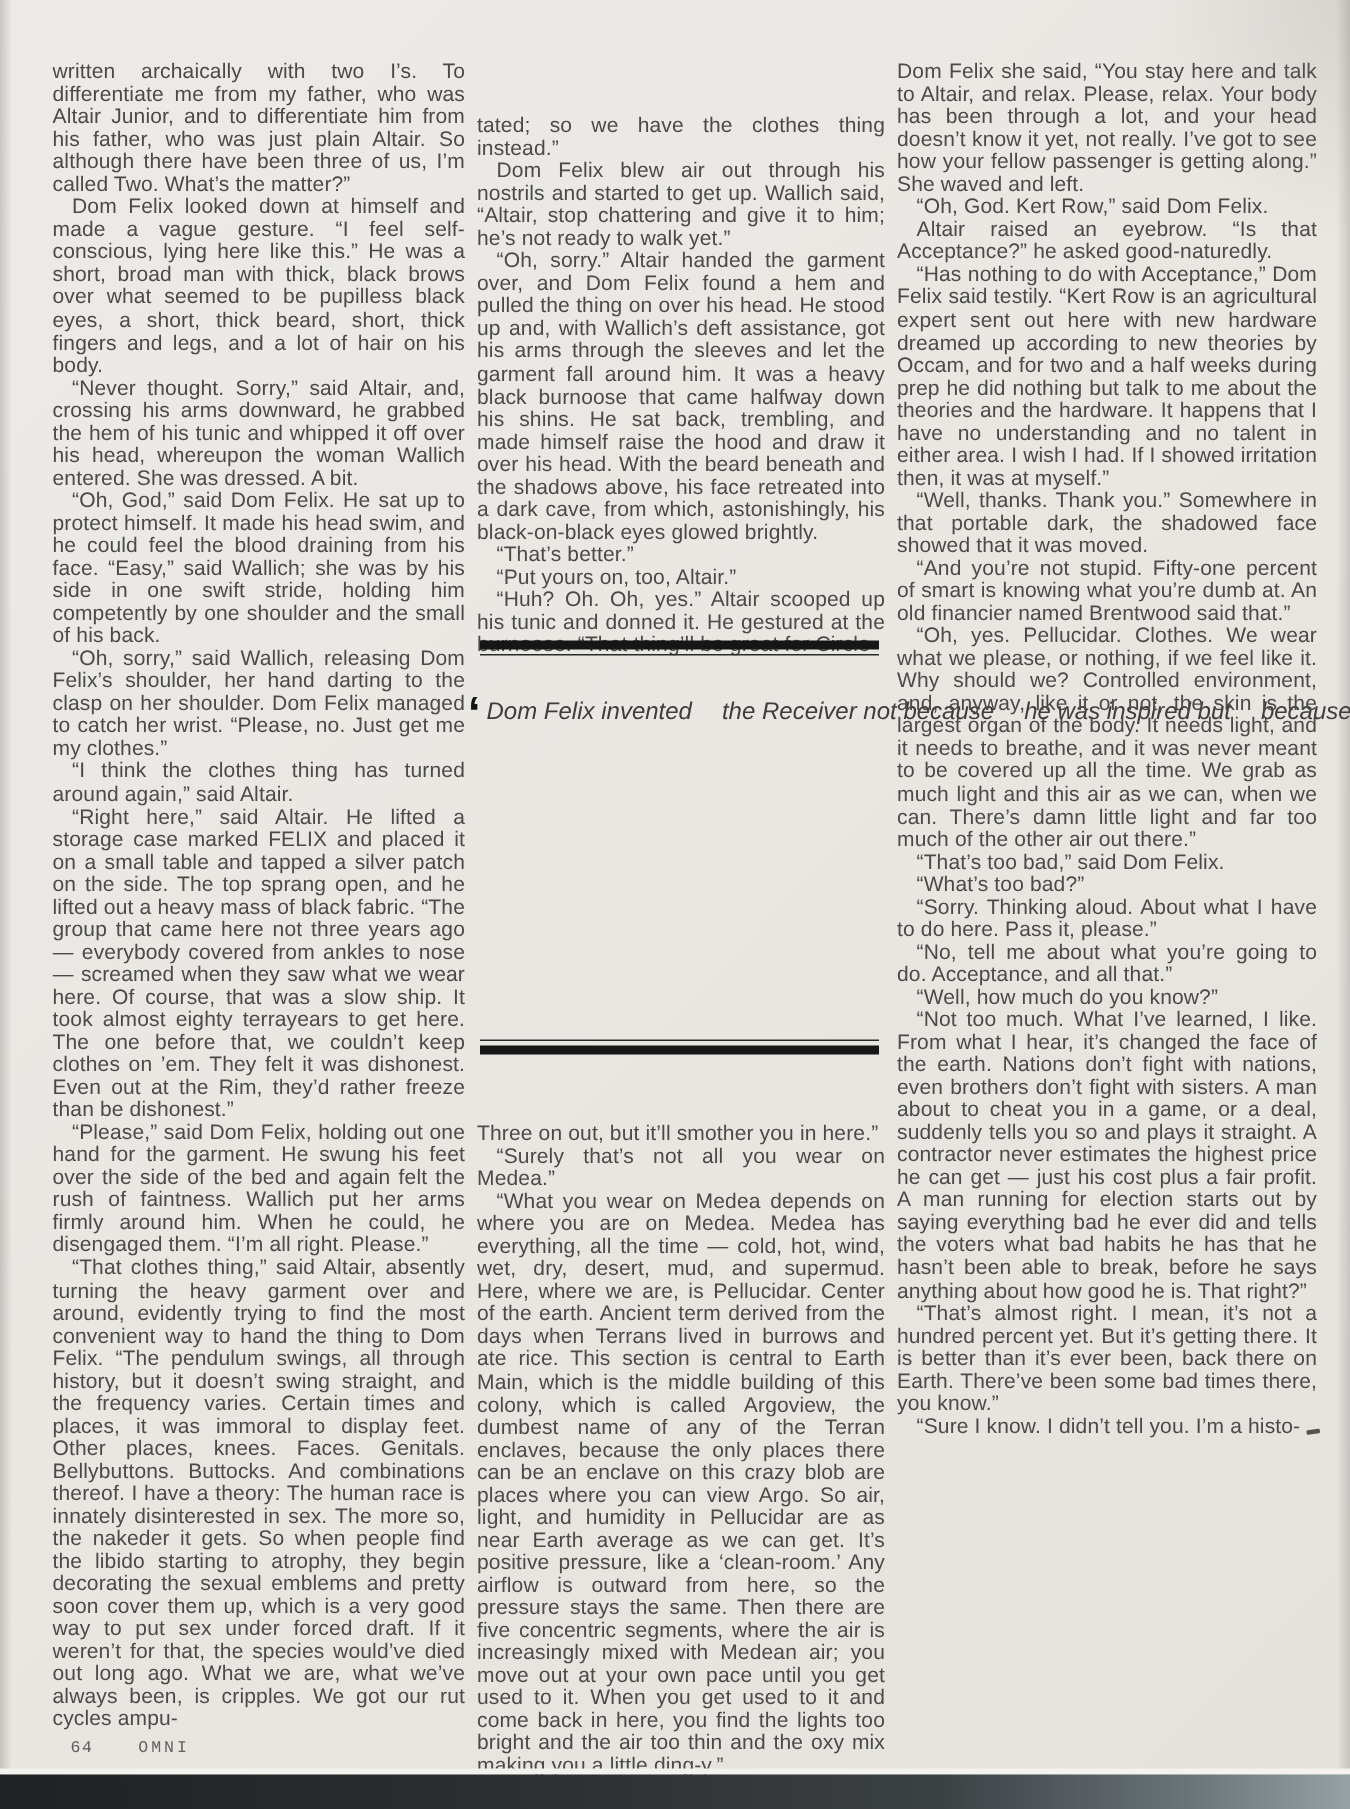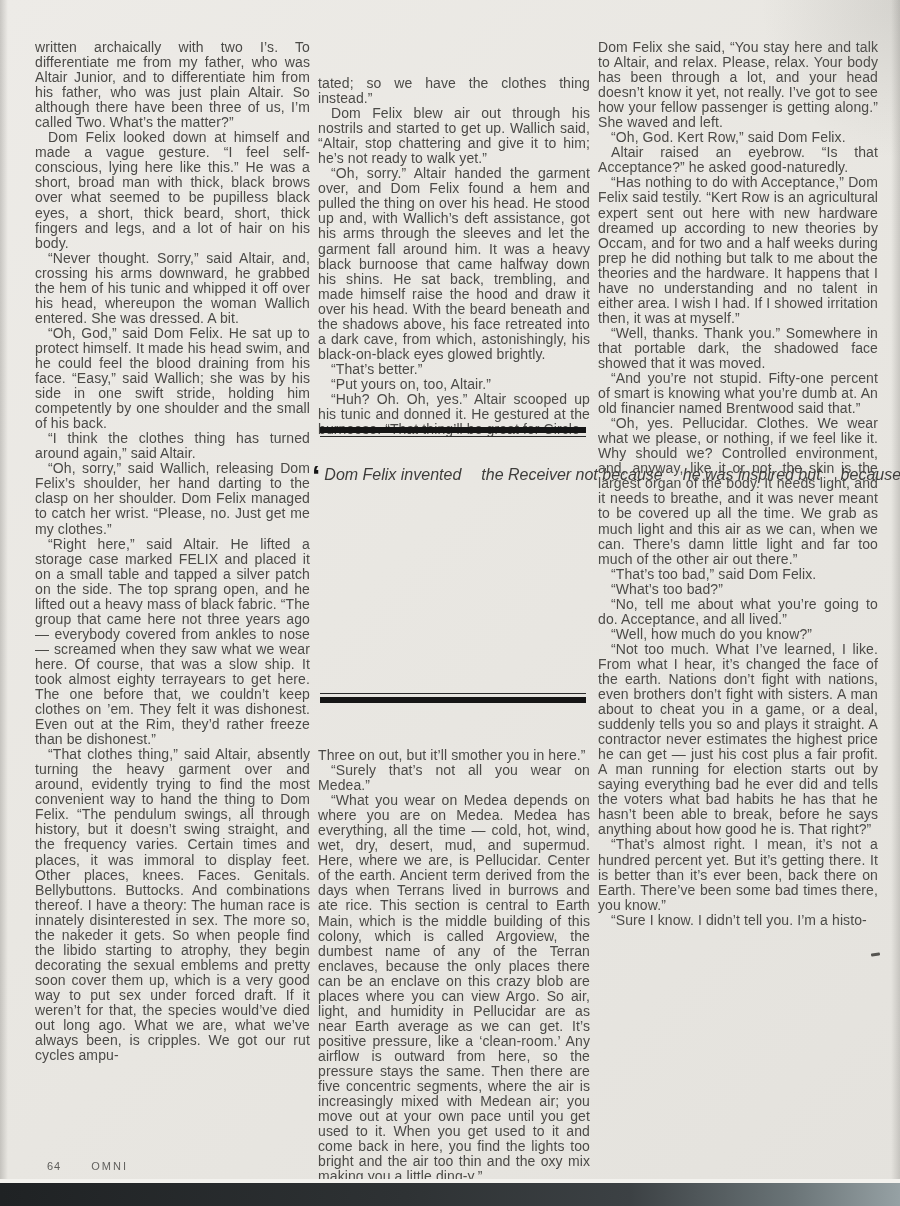--- a/index.html
+++ b/index.html
@@ -55,44 +55,45 @@
   }
   .pq-line{white-space:nowrap;}
   .q-mark{
     font-style:normal;font-weight:bold;font-size:30px;color:#141414;
     position:relative;top:6px;line-height:0;
   }
   .q-open{margin-right:4px;}
   .q-close{margin-left:4px;}
   .footer{
     position:absolute;left:47px;top:1160px;
-    font-size:11px;color:#5d5c59;letter-spacing:1px;
+    font-size:11px;color:#5d5c59;letter-spacing:1px;font-family:Liberation Mono, monospace;
   }
   .footer .mag{margin-left:30px;letter-spacing:2px;color:#63625f;}
   .artifact{
     position:absolute;left:871px;top:953px;width:9px;height:3px;
     background:#555450;transform:rotate(-8deg);border-radius:1px;
   }
 </style>
 </head>
 <body>
 
 <div class="page">
 
   <div class="edge-left"></div>
   <div class="edge-right"></div>
 
   <div class="col" id="col1">
     <p>written archaically with two I’s. To differentiate me from my father, who was Altair Junior, and to differentiate him from his father, who was just plain Altair. So although there have been three of us, I’m called Two. What’s the matter?”</p>
     <p class="ind">Dom Felix looked down at himself and made a vague gesture. “I feel self-conscious, lying here like this.” He was a short, broad man with thick, black brows over what seemed to be pupilless black eyes, a short, thick beard, short, thick fingers and legs, and a lot of hair on his body.</p>
     <p class="ind">“Never thought. Sorry,” said Altair, and, crossing his arms downward, he grabbed the hem of his tunic and whipped it off over his head, whereupon the woman Wallich entered. She was dressed. A bit.</p>
     <p class="ind">“Oh, God,” said Dom Felix. He sat up to protect himself. It made his head swim, and he could feel the blood draining from his face. “Easy,” said Wallich; she was by his side in one swift stride, holding him competently by one shoulder and the small of his back.</p>
+    <p class="ind">“Oh, sorry,” said Wallich, releasing Dom Felix’s shoulder, her hand darting to the clasp on her shoulder. Dom Felix managed to catch her wrist. “Please, no. Just get me my clothes.”</p>
     <p class="ind">“I think the clothes thing has turned around again,” said Altair.</p>
-    <p class="ind">“Oh, sorry,” said Wallich, releasing Dom Felix’s shoulder, her hand darting to the clasp on her shoulder. Dom Felix managed to catch her wrist. “Please, no. Just get me my clothes.”</p>
     <p class="ind">“Right here,” said Altair. He lifted a storage case marked FELIX and placed it on a small table and tapped a silver patch on the side. The top sprang open, and he lifted out a heavy mass of black fabric. “The group that came here not three years ago — everybody covered from ankles to nose — screamed when they saw what we wear here. Of course, that was a slow ship. It took almost eighty terrayears to get here. The one before that, we couldn’t keep clothes on ’em. They felt it was dishonest. Even out at the Rim, they’d rather freeze than be dishonest.”</p>
+    <p class="ind">“Please,” said Dom Felix, holding out one hand for the garment. He swung his feet over the side of the bed and again felt the rush of faintness. Wallich put her arms firmly around him. When he could, he disengaged them. “I’m all right. Please.”</p>
     <p class="ind">“That clothes thing,” said Altair, absently turning the heavy garment over and around, evidently trying to find the most convenient way to hand the thing to Dom Felix. “The pendulum swings, all through history, but it doesn’t swing straight, and the frequency varies. Certain times and places, it was immoral to display feet. Other places, knees. Faces. Genitals. Bellybuttons. Buttocks. And combinations thereof. I have a theory: The human race is innately disinterested in sex. The more so, the nakeder it gets. So when people find the libido starting to atrophy, they begin decorating the sexual emblems and pretty soon cover them up, which is a very good way to put sex under forced draft. If it weren’t for that, the species would’ve died out long ago. What we are, what we’ve always been, is cripples. We got our rut cycles ampu-</p>
   </div>
 
   <div class="col" id="col2top">
     <p>tated; so we have the clothes thing instead.”</p>
     <p class="ind">Dom Felix blew air out through his nostrils and started to get up. Wallich said, “Altair, stop chattering and give it to him; he’s not ready to walk yet.”</p>
     <p class="ind">“Oh, sorry.” Altair handed the garment over, and Dom Felix found a hem and pulled the thing on over his head. He stood up and, with Wallich’s deft assistance, got his arms through the sleeves and let the garment fall around him. It was a heavy black burnoose that came halfway down his shins. He sat back, trembling, and made himself raise the hood and draw it over his head. With the beard beneath and the shadows above, his face retreated into a dark cave, from which, astonishingly, his black-on-black eyes glowed brightly.</p>
     <p class="ind">“That’s better.”</p>
     <p class="ind">“Put yours on, too, Altair.”</p>
     <p class="ind">“Huh? Oh. Oh, yes.” Altair scooped up his tunic and donned it. He gestured at the burnoose. “That thing’ll be great for Circle</p>
@@ -122,21 +123,22 @@
   <div class="col" id="col3">
     <p>Dom Felix she said, “You stay here and talk to Altair, and relax. Please, relax. Your body has been through a lot, and your head doesn’t know it yet, not really. I’ve got to see how your fellow passenger is getting along.” She waved and left.</p>
     <p class="ind">“Oh, God. Kert Row,” said Dom Felix.</p>
     <p class="ind">Altair raised an eyebrow. “Is that Acceptance?” he asked good-naturedly.</p>
     <p class="ind">“Has nothing to do with Acceptance,” Dom Felix said testily. “Kert Row is an agricultural expert sent out here with new hardware dreamed up according to new theories by Occam, and for two and a half weeks during prep he did nothing but talk to me about the theories and the hardware. It happens that I have no understanding and no talent in either area. I wish I had. If I showed irritation then, it was at myself.”</p>
     <p class="ind">“Well, thanks. Thank you.” Somewhere in that portable dark, the shadowed face showed that it was moved.</p>
     <p class="ind">“And you’re not stupid. Fifty-one percent of smart is knowing what you’re dumb at. An old financier named Brentwood said that.”</p>
     <p class="ind">“Oh, yes. Pellucidar. Clothes. We wear what we please, or nothing, if we feel like it. Why should we? Controlled environment, and, anyway, like it or not, the skin is the largest organ of the body. It needs light, and it needs to breathe, and it was never meant to be covered up all the time. We grab as much light and this air as we can, when we can. There’s damn little light and far too much of the other air out there.”</p>
     <p class="ind">“That’s too bad,” said Dom Felix.</p>
     <p class="ind">“What’s too bad?”</p>
-    <p class="ind">“No, tell me about what you’re going to do. Acceptance, and all lived.”</p>
+    <p class="ind">“Sorry. Thinking aloud. About what I have to do here. Pass it, please.”</p>
+    <p class="ind">“No, tell me about what you’re going to do. Acceptance, and all that.”</p>
     <p class="ind">“Well, how much do you know?”</p>
     <p class="ind">“Not too much. What I’ve learned, I like. From what I hear, it’s changed the face of the earth. Nations don’t fight with nations, even brothers don’t fight with sisters. A man about to cheat you in a game, or a deal, suddenly tells you so and plays it straight. A contractor never estimates the highest price he can get — just his cost plus a fair profit. A man running for election starts out by saying everything bad he ever did and tells the voters what bad habits he has that he hasn’t been able to break, before he says anything about how good he is. That right?”</p>
     <p class="ind">“That’s almost right. I mean, it’s not a hundred percent yet. But it’s getting there. It is better than it’s ever been, back there on Earth. There’ve been some bad times there, you know.”</p>
     <p class="ind">“Sure I know. I didn’t tell you. I’m a histo-</p>
   </div>
 
   <div class="footer">
     <span>64</span><span class="mag">OMNI</span>
   </div>
 

